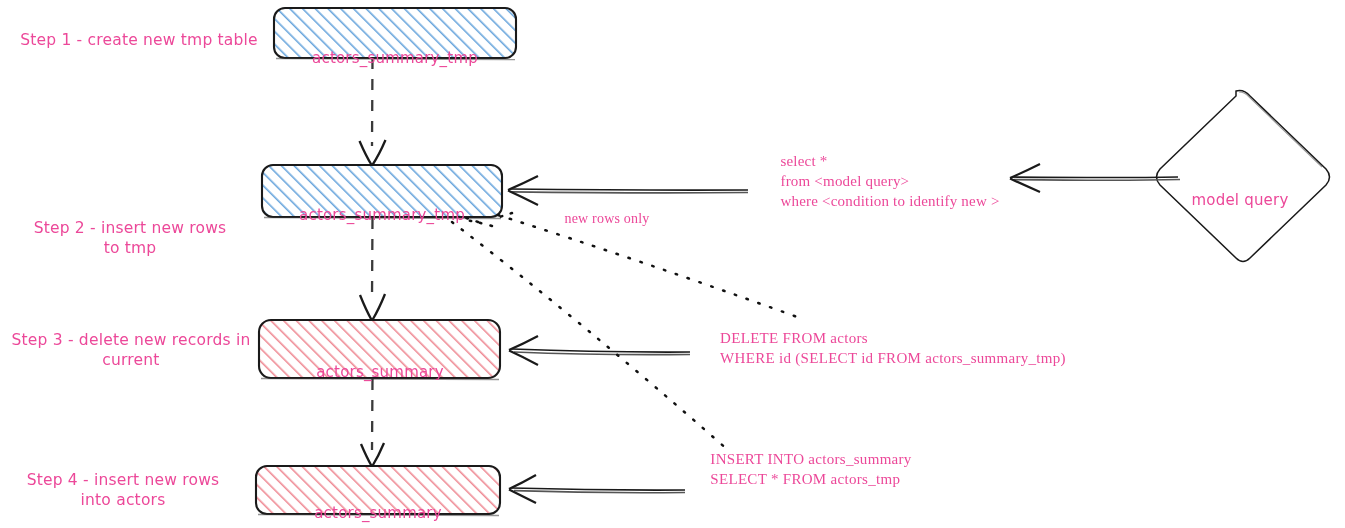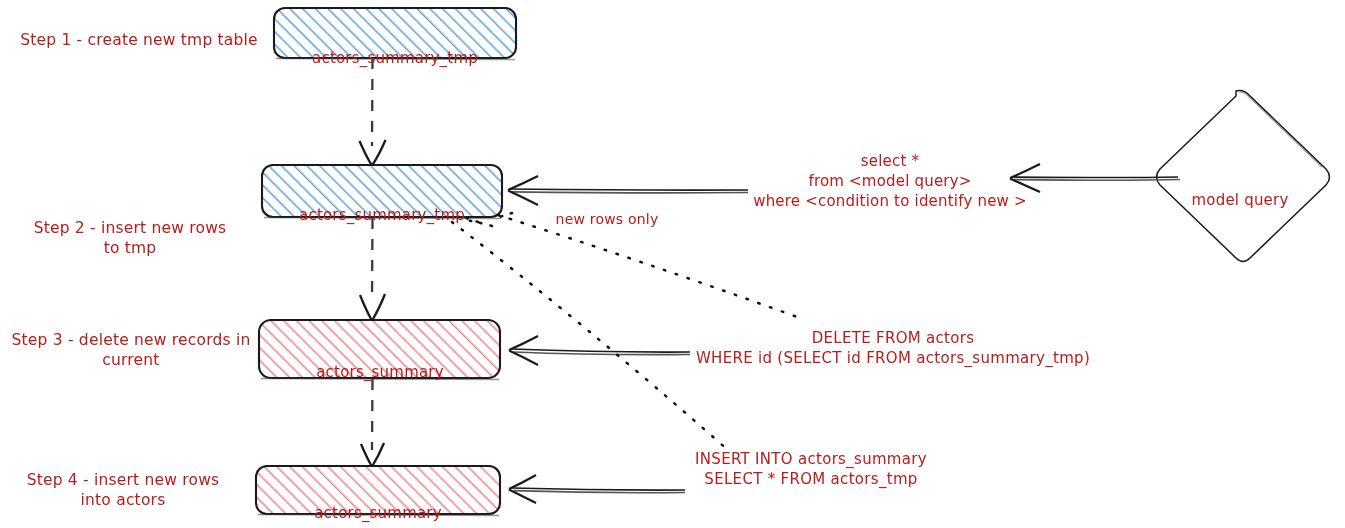--- a/index.html
+++ b/index.html
@@ -20,41 +20,41 @@
     left: 0;
     top: 0;
     width: 1345px;
     height: 528px;
     overflow: visible;
   }
   .node-label,
   .step-label,
   .edge-label {
     position: absolute;
-    color: #b91c1c;
+    color: #ec4899;
     font-family: "DejaVu Sans", sans-serif;
     white-space: pre;
     line-height: 1.32;
     letter-spacing: 0.2px;
   }
   .node-label {
     font-size: 15px;
     text-align: center;
     transform: translate(-50%, -50%);
     margin-top: 24px;
   }
   .step-label {
     font-size: 15.5px;
     text-align: center;
     transform: translate(-50%, -50%);
   }
   .edge-label {
     font-size: 15px;
-    text-align: center;
     transform: translate(-50%, -50%);
+    font-family: Liberation Serif, serif;
   }
   .edge-label.mono-ish {
     font-size: 15px;
     letter-spacing: 0.3px;
   }
   .edge-label.small {
     font-size: 14px;
   }
 </style>
 </head>

